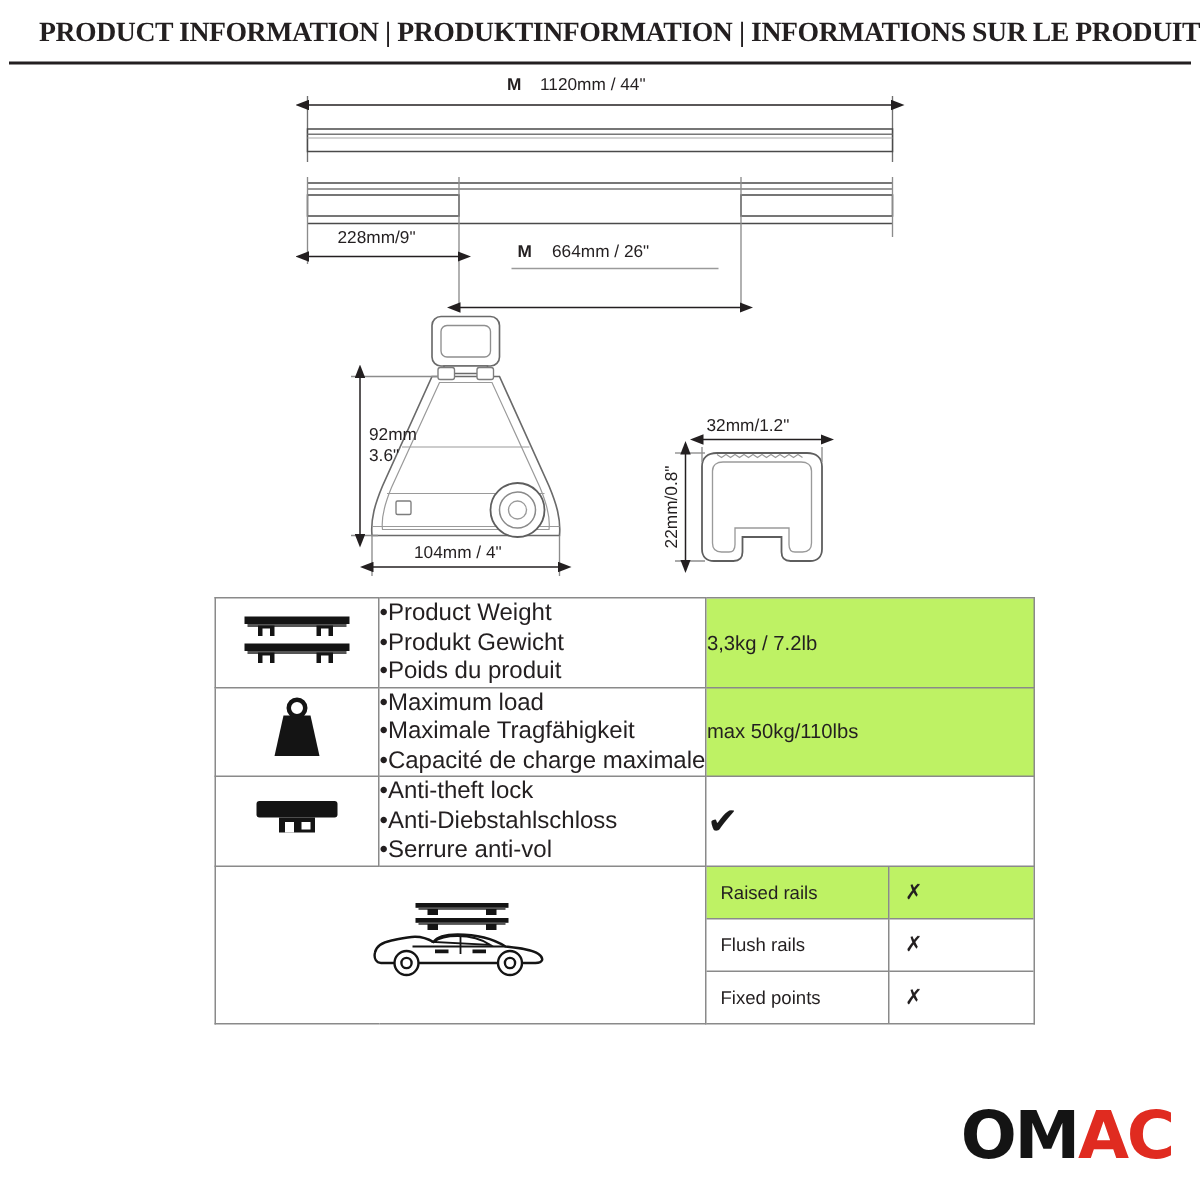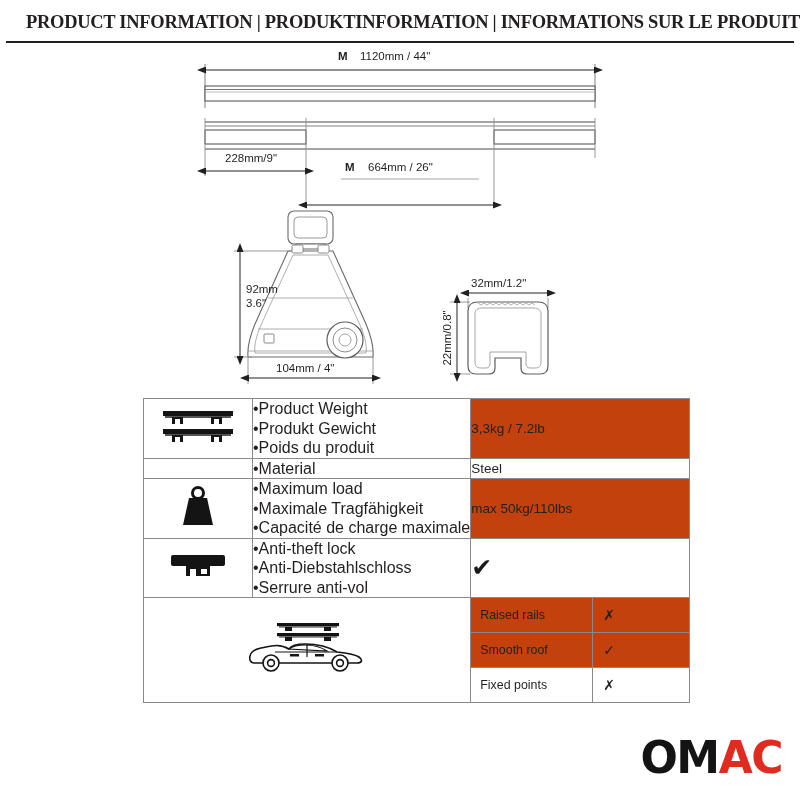--- a/index.html
+++ b/index.html
@@ -33,21 +33,21 @@
   
   .spec-table{
     position:absolute;left:143px;top:398px;width:547px;
     border:1.3px solid #8a8a8a;border-collapse:collapse;
     background:#fff;
   }
   .spec-table td{
     border:1px solid #8a8a8a;
     vertical-align:middle;padding:0;
   }
-  .shade{background:#c2410c;}
+  .shade{background:#bef264;}
   .cell-icon{width:108px;text-align:center;padding:4px 2px;}
   .cell-label{width:140px;padding:5px 4px 5px 6px;}
   .cell-value{padding:6px 0 6px 12px;font-size:13.5px;color:#231f20;}
 
   .label-list{font-size:16px;line-height:1.22;color:#231f20;}
   .label-list div{white-space:nowrap;}
   .label-list.wrapy div{white-space:normal;}
 
   .check{font-size:25px;font-weight:bold;line-height:1;color:#1a1a1a;
          font-family:"DejaVu Sans",sans-serif;}
@@ -258,29 +258,20 @@
         <td class="cell-label">
           <div class="label-list">
             <div>•Product Weight</div>
             <div>•Produkt Gewicht</div>
             <div>•Poids du produit</div>
           </div>
         </td>
         <td class="cell-value shade">3,3kg / 7.2lb</td>
       </tr>
 
-      <tr>
-        <td class="cell-icon"></td>
-        <td class="cell-label">
-          <div class="label-list">
-            <div>•Material</div>
-          </div>
-        </td>
-        <td class="cell-value">Steel</td>
-      </tr>
 
       <tr>
         <td class="cell-icon">
           <span>
             <svg width="46" height="44" viewBox="0 0 46 44">
               <g fill="#141414">
                 <path d="M14 14 L32 14 L38 41 L8 41 Z"></path>
                 <circle cx="23" cy="9" r="5.5" fill="none" stroke="#141414" stroke-width="3"></circle>
               </g>
             </svg>
@@ -364,23 +355,23 @@
         <td style="padding:0;">
           <table class="roof-table">
             <tbody>
               <tr>
                 <td class="shade">Raised rails</td>
                 <td class="shade">
                   <span class="mark-x">✗</span>
                 </td>
               </tr>
               <tr>
-                <td class="shade">Smooth roof</td>
-                <td class="shade">
-                  <span class="mark-check">✓</span>
+                <td>Flush rails</td>
+                <td>
+                  <span class="mark-x">✗</span>
                 </td>
               </tr>
               <tr>
                 <td>Fixed points</td>
                 <td>
                   <span class="mark-x">✗</span>
                 </td>
               </tr>
             </tbody>
           </table>

